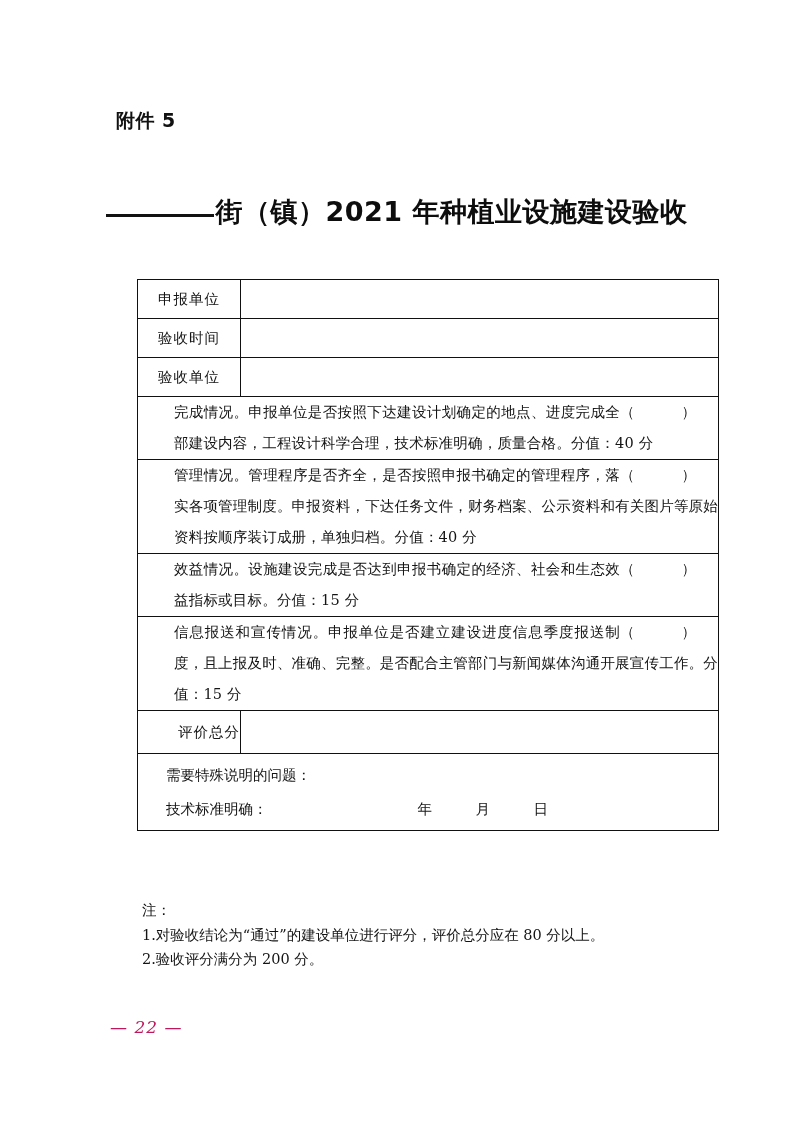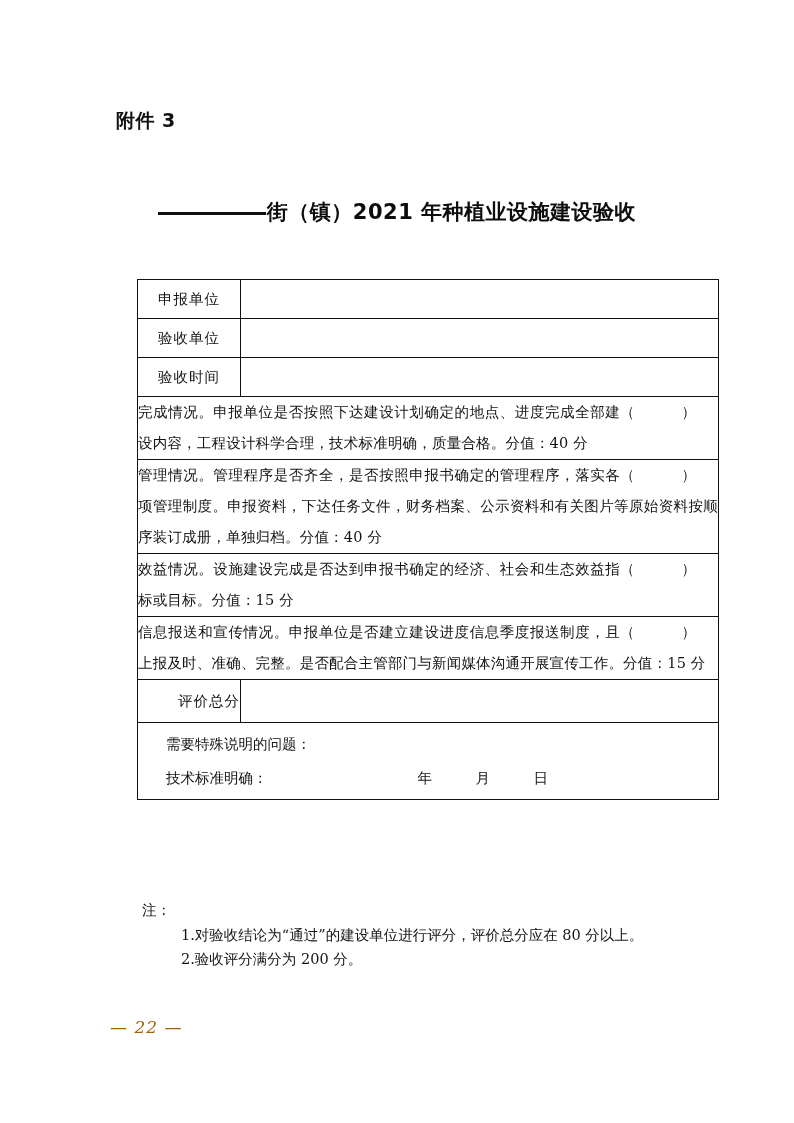--- a/index.html
+++ b/index.html
@@ -38,21 +38,21 @@
   }
 
   
   .doc-title {
     position: absolute;
     left: 97px;
     top: 192px;
     width: 600px;
     text-align: center;
     font-family: "DejaVu Sans", "Liberation Sans", sans-serif;
-    font-size: 21px;
+    font-size: 27px;
     font-weight: 700;
     line-height: 40px;
     color: #0d0d0d;
     letter-spacing: 0.5px;
   }
   .doc-title .blank-rule {
     display: inline-block;
     width: 108px;
     border-bottom: 3px solid #111;
     vertical-align: 4px;
@@ -100,20 +100,21 @@
     text-justify: inter-ideograph;
     letter-spacing: 0.2px;
   }
   .criteria-cell .score-blank {
     float: right;
     letter-spacing: 6px;
     padding-right: 16px;
   }
   .criteria-text {
     display: block;
+    margin-left: 36px;
   }
 
   
   .total-label {
     text-align: right;
     height: 42px;
     letter-spacing: 1px;
   }
 
   
@@ -133,64 +134,64 @@
     position: absolute;
     left: 142px;
     top: 898px;
     width: 560px;
     font-family: "DejaVu Serif", "Liberation Serif", serif;
     font-size: 14.5px;
     line-height: 24.5px;
     color: #141414;
   }
   .footnotes .note-head { display: block; }
-  .footnotes .note-item { display: block; margin-left: 39px; }
+  .footnotes .note-item { display: block; }
 
   
   .page-number {
     position: absolute;
     left: 110px;
     top: 1017px;
     font-family: "DejaVu Serif", "Liberation Serif", serif;
     font-style: italic;
     font-size: 17px;
-    color: #a16207;
+    color: #be185d;
     letter-spacing: 1px;
   }
 </style>
 </head>
 <body>
 
 <div class="page">
 
-  <div class="attachment-label">附件 3</div>
+  <div class="attachment-label">附件 5</div>
 
   <div class="doc-title">
     <span class="blank-rule"></span><span>街（镇）2021 年种植业设施建设验收</span>
   </div>
 
   <table class="score-table">
     <colgroup>
       <col style="width:103px">
       <col style="width:478px">
     </colgroup>
     <tbody>
 
       <tr>
         <td class="label-cell">申报单位</td>
         <td class="value-cell"></td>
       </tr>
 
       <tr>
+        <td class="label-cell">验收时间</td>
+        <td class="value-cell"></td>
+      </tr>
+
+      <tr>
         <td class="label-cell">验收单位</td>
-        <td class="value-cell"></td>
-      </tr>
-
-      <tr>
-        <td class="label-cell">验收时间</td>
         <td class="value-cell"></td>
       </tr>
 
       <tr>
         <td class="criteria-cell" colspan="2">
           <span class="score-blank">（　　）</span>
           <span class="criteria-text">完成情况。申报单位是否按照下达建设计划确定的地点、进度完成全部建设内容，工程设计科学合理，技术标准明确，质量合格。分值：40 分</span>
         </td>
       </tr>
 

